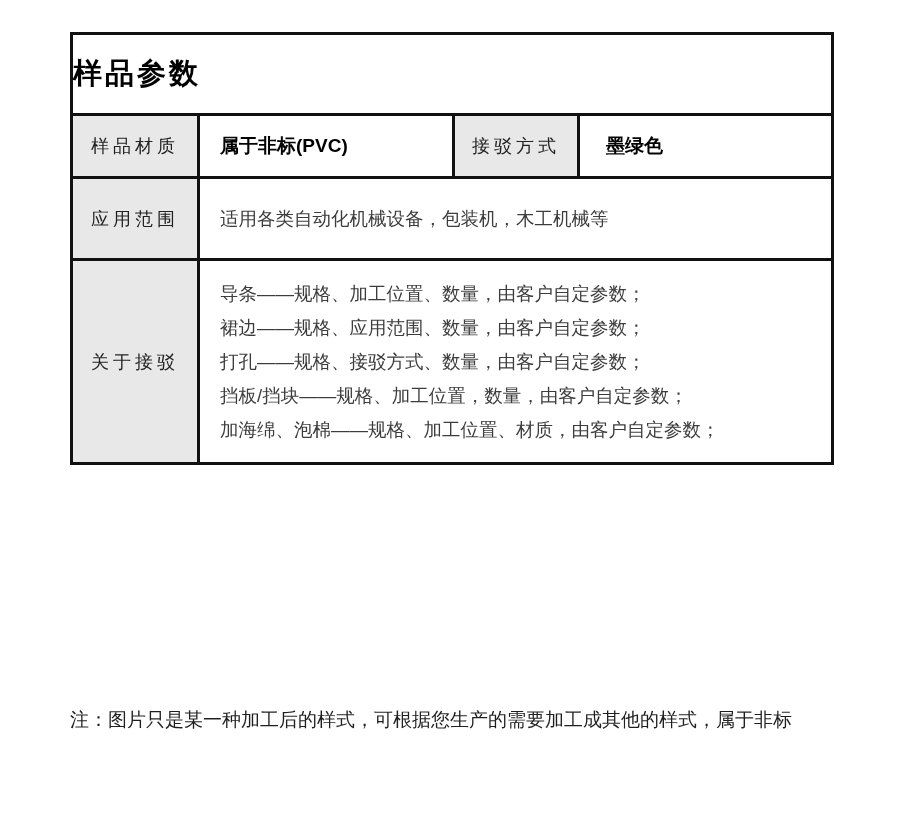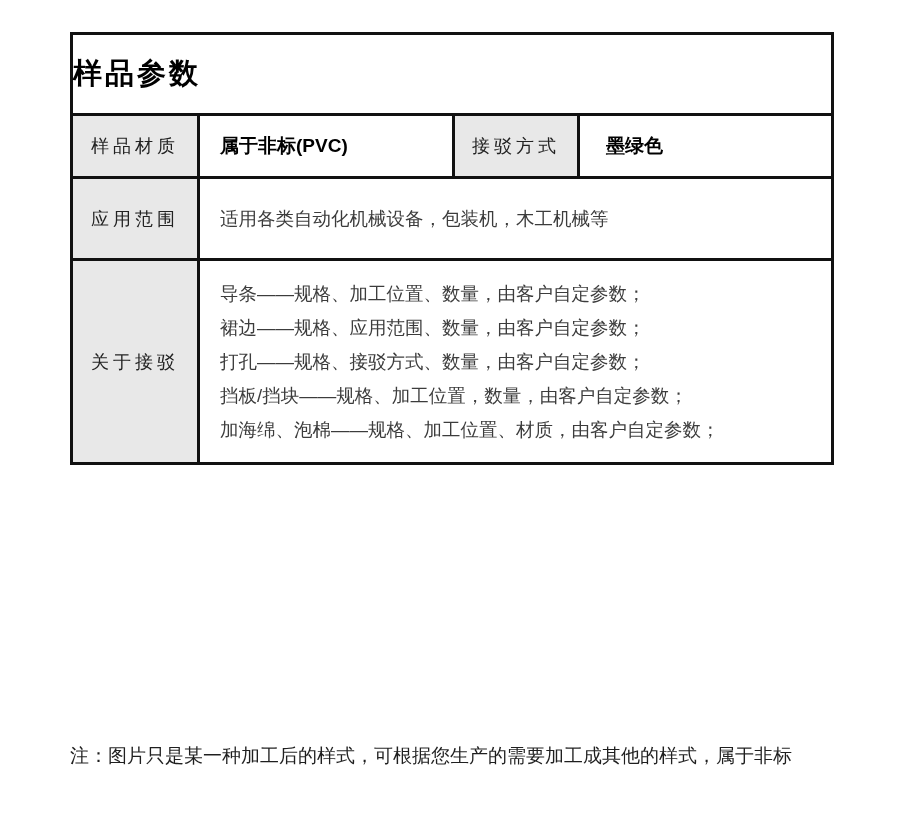--- a/index.html
+++ b/index.html
@@ -64,21 +64,20 @@
   .row-5 { height: 204px; }
   .row-6 { height: 82px; }
   .footer-note {
     position: absolute;
     left: 70px; top: 702px;
     width: 772px;
     font-size: 19px;
     line-height: 35px;
     font-weight: 400;
     color: #1f1f1f;
-    margin-top: 36px;
   }
 </style>
 </head>
 <body>
 
 <table class="spec-table">
   <colgroup>
     <col style="width:127px">
     <col style="width:255px">
     <col style="width:125px">

